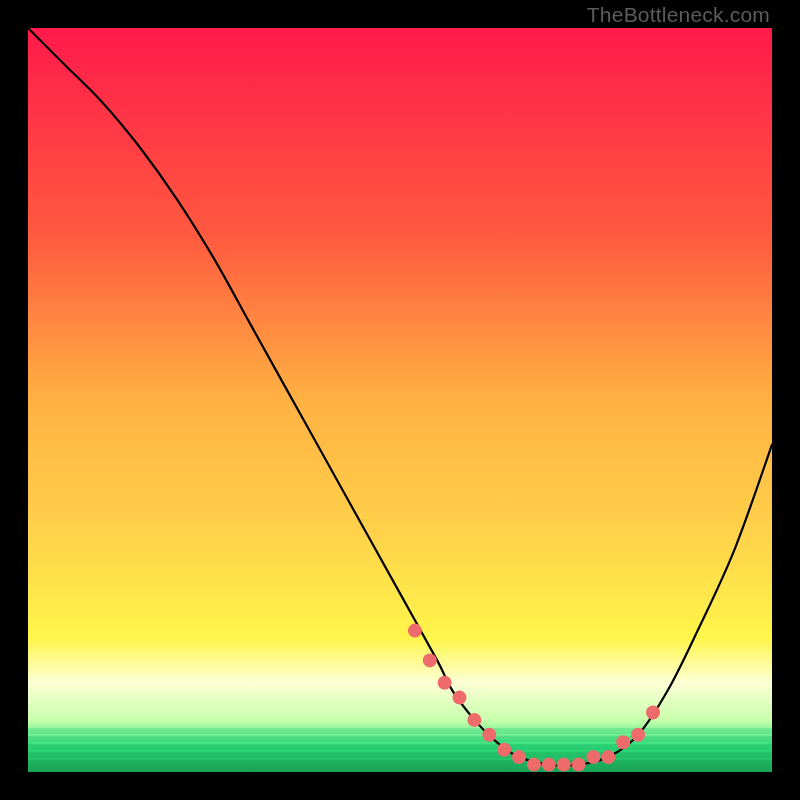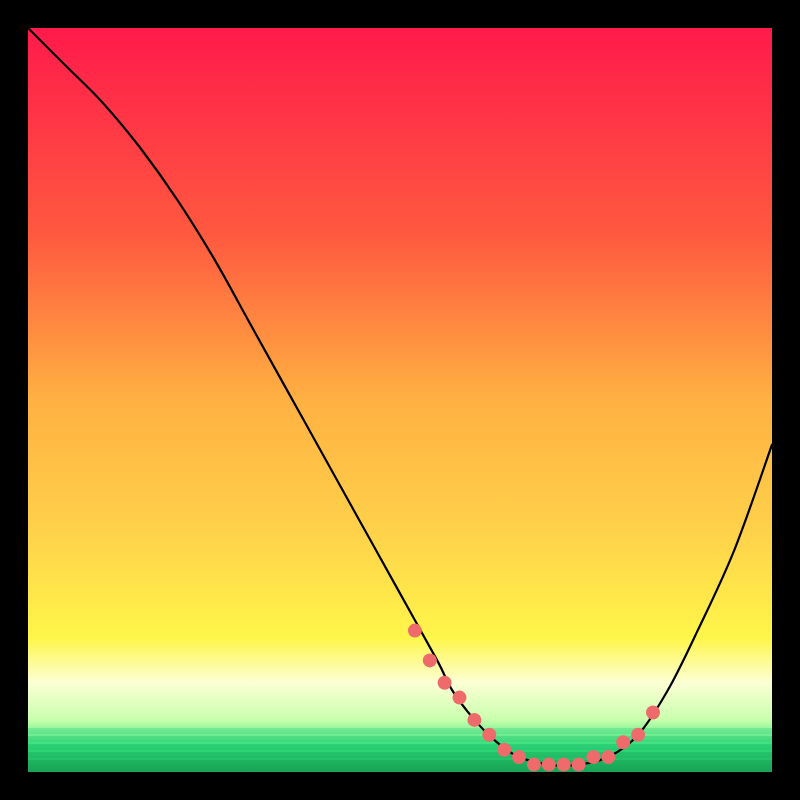--- a/index.html
+++ b/index.html
@@ -48,20 +48,21 @@
     width: 100%;
     height: 100%;
     overflow: visible;
   }
 </style>
 </head>
 <body>
 
 <div class="frame">
 
+  <div class="watermark">TheBottleneck.com</div>
 
   <div class="plot-area">
 
     <svg class="gradient-bg" viewBox="0 0 744 744" preserveAspectRatio="none">
       <defs>
         <linearGradient id="bg-grad" x1="0" y1="0" x2="0" y2="1">
           <stop id="g0" offset="0%" stop-color="#ff1a4b"></stop>
           <stop id="g1" offset="28%" stop-color="#ff5a3f"></stop>
           <stop id="g2" offset="50%" stop-color="#ffb142"></stop>
           <stop id="g3" offset="68%" stop-color="#ffd24a"></stop>

